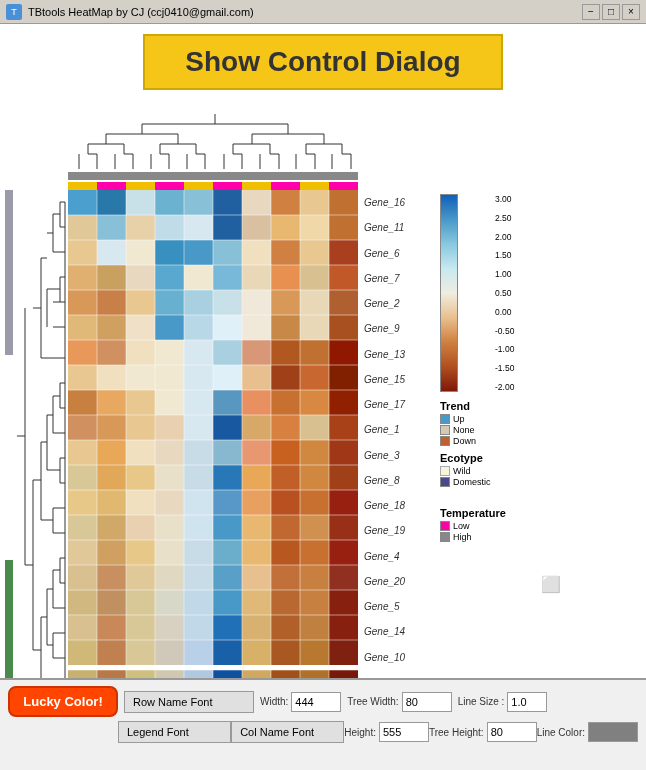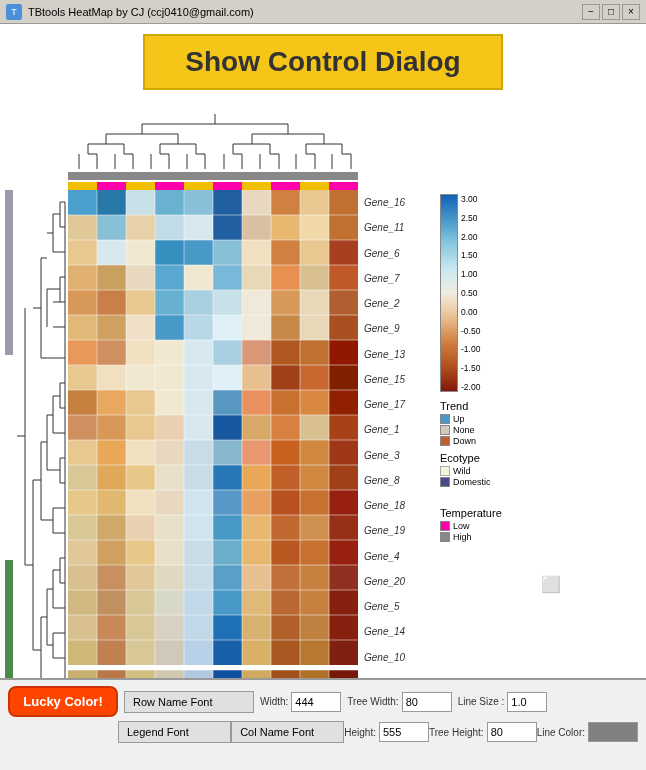--- a/index.html
+++ b/index.html
@@ -100,21 +100,21 @@
       flex: 1;
       display: flex;
       align-items: center;
       font-size: 10px;
       color: #333;
       padding-left: 4px;
       font-style: italic;
     }
     .legend-title {
       font-size: 11px;
-      font-weight: normal;
+      font-weight: bold;
       margin-bottom: 2px;
     }
     .legend-item {
       display: flex;
       align-items: center;
       gap: 3px;
       font-size: 9px;
       margin-bottom: 1px;
     }
     .legend-box {
@@ -650,21 +650,21 @@
       <div style="flex:1; writing-mode:vertical-rl; transform:rotate(180deg); font-size:9px; display:flex; align-items:center; justify-content:flex-start; padding-top:3px;">Control_S3</div>
       <div style="flex:1; writing-mode:vertical-rl; transform:rotate(180deg); font-size:9px; display:flex; align-items:center; justify-content:flex-start; padding-top:3px; color:#cc2200;">Case_S3</div>
       <div style="flex:1; writing-mode:vertical-rl; transform:rotate(180deg); font-size:9px; display:flex; align-items:center; justify-content:flex-start; padding-top:3px;">Control_S2</div>
       <div style="flex:1; writing-mode:vertical-rl; transform:rotate(180deg); font-size:9px; display:flex; align-items:center; justify-content:flex-start; padding-top:3px; color:#cc2200;">Case_S2</div>
       <div style="flex:1; writing-mode:vertical-rl; transform:rotate(180deg); font-size:9px; display:flex; align-items:center; justify-content:flex-start; padding-top:3px;">Control_S1</div>
       <div style="flex:1; writing-mode:vertical-rl; transform:rotate(180deg); font-size:9px; display:flex; align-items:center; justify-content:flex-start; padding-top:3px; color:#cc2200;">Case_S1</div>
     </div>
 
     <div style="position:absolute; top:90px; left:440px; width:110px;">
 
-      <div style="position:relative; display:flex; margin-bottom:8px;">
+      <div style="position:relative; display:flex; margin-bottom:8px;gap:34px;">
         <div style="width:18px; height:198px; background: linear-gradient(to bottom, #1060b8, #4898c8, #88c8e0, #c8e8f0, #f0ede0, #e8c090, #d08040, #b05020, #801808); border:1px solid #888;"></div>
         <div style="margin-left:3px; height:198px; display:flex; flex-direction:column; justify-content:space-between; font-size:8.5px;">
           <span>3.00</span>
           <span>2.50</span>
           <span>2.00</span>
           <span>1.50</span>
           <span>1.00</span>
           <span>0.50</span>
           <span>0.00</span>
           <span>-0.50</span>

